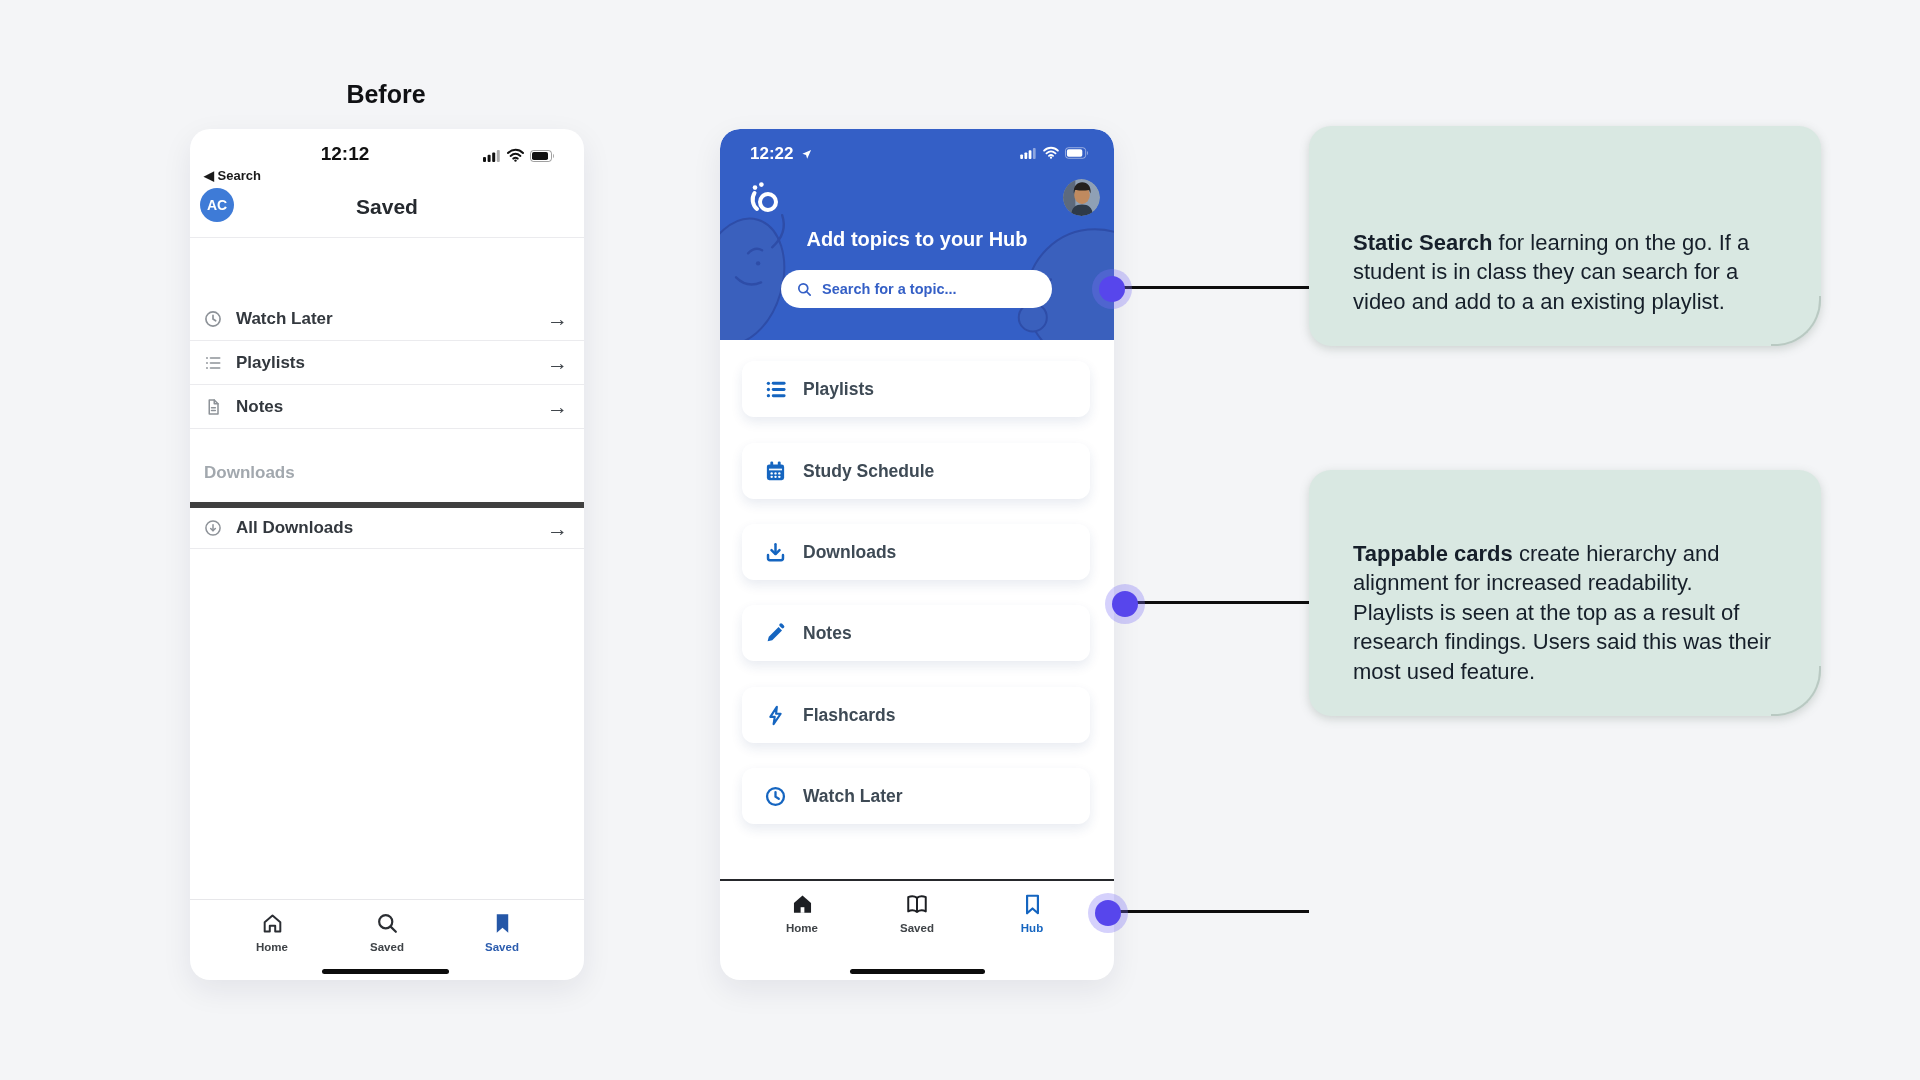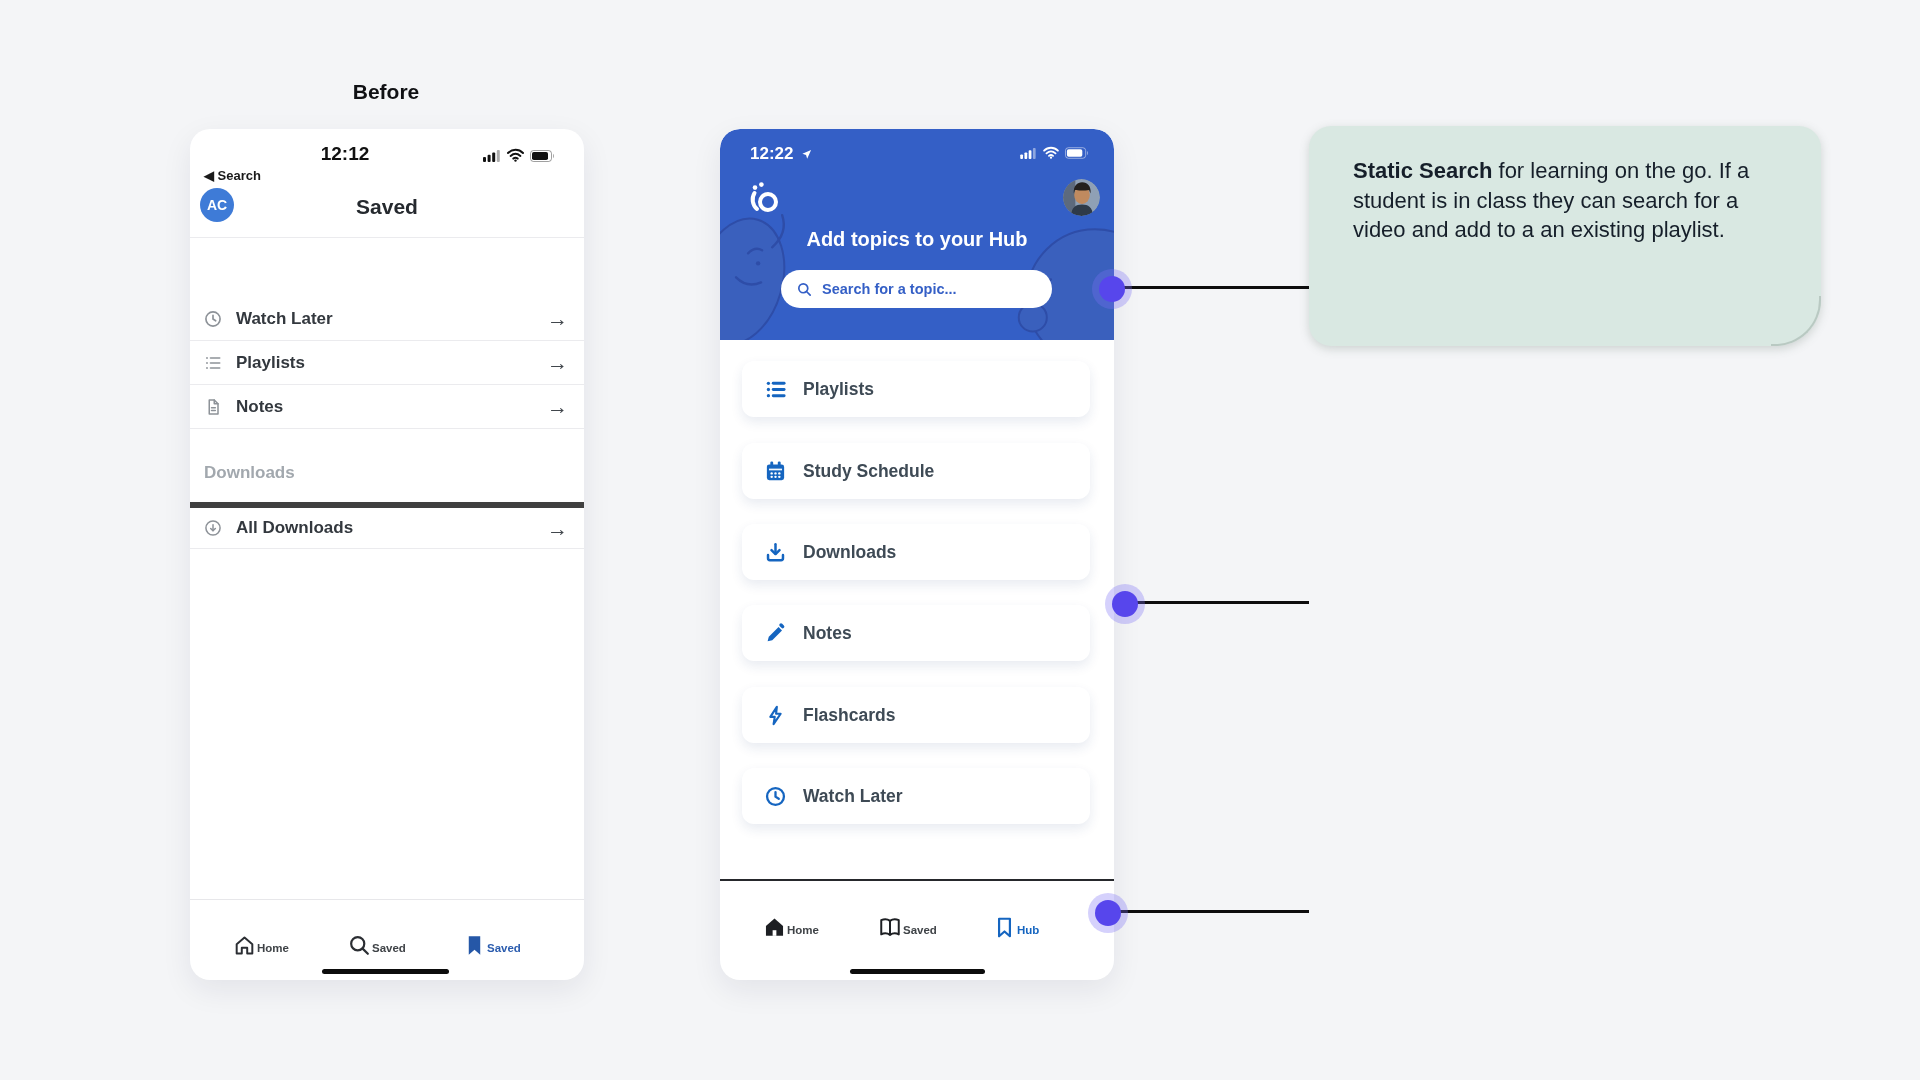--- a/index.html
+++ b/index.html
@@ -1,20 +1,20 @@
 <!DOCTYPE html>
 <html><head>
 <meta charset="utf-8">
 <style>
   * { margin:0; padding:0; box-sizing:border-box; }
   html,body { background:#f4f5f7; }
   body { font-family:"Liberation Sans", sans-serif; }
   .canvas { position:relative; width:1920px; height:1080px; background:#f4f5f7; overflow:hidden; }
 
-  .col-title { position:absolute; width:300px; text-align:center; font-size:21px; font-weight:700; color:#101114; }
+  .col-title { position:absolute; width:300px; text-align:center; font-size:25px; font-weight:700; color:#101114; }
 
   
   .phone { position:absolute; top:129px; width:394px; height:851px; background:#fff; border-radius:20px;
            box-shadow:0 10px 30px rgba(20,30,60,.08); }
   .phone-before { left:190px; }
   .phone-after  { left:720px; overflow:hidden; }
 
   
   .b-time { position:absolute; left:90px; top:14px; width:130px; text-align:center; font-size:19px; font-weight:700; color:#111; }
   .b-back { position:absolute; left:14px; top:39px; font-size:13px; font-weight:600; color:#1a1a1a; }
@@ -32,21 +32,21 @@
   .b-rows { position:absolute; left:0; top:168px; width:100%; }
   .b-row { position:relative; height:44px; display:flex; align-items:center; border-bottom:1px solid #ebebee; background:#fff; cursor:pointer; }
   .b-row .r-icon { position:absolute; left:13px; width:20px; height:20px; }
   .b-row .r-label { margin-left:46px; font-size:17px; font-weight:600; color:#33383e; }
   .b-row .r-arrow { position:absolute; right:16px; font-size:21px; color:#41464c; line-height:1; }
   .b-row-dl { position:absolute; left:0; top:373px; width:100%; }
 
   
   .navbar { position:absolute; left:0; width:100%; top:770px; height:81px; border-top:1px solid #e7e7ea;
             display:flex; justify-content:space-between; padding:0 42px; }
-  .nav-item { width:80px; display:flex; flex-direction:row; align-items:center; padding-top:11px; cursor:pointer;text-align:right; }
+  .nav-item { width:80px; display:flex; flex-direction:column; align-items:center; padding-top:11px; cursor:pointer;text-align:right; }
   .nav-item svg { display:block; }
   .nav-label { margin-top:5px; font-size:11.5px; font-weight:600; color:#3f4347; }
   .nav-label.active-saved { color:#2b5cae; }
   .nav-label.active-hub { color:#1565c0; }
   .home-bar { position:absolute; top:840px; height:5px; border-radius:3px; background:#0c0c0c; }
 
   
   .a-header { position:absolute; left:0; top:0; width:100%; height:211px; background:#345fc6; border-radius:20px 20px 0 0; overflow:hidden; }
   .a-mascots { position:absolute; inset:0; pointer-events:none; }
   .a-time { position:absolute; left:30px; top:15px; font-size:17px; font-weight:700; color:#fff; display:flex; align-items:center; gap:8px; }
@@ -62,21 +62,21 @@
   .a-card { position:absolute; left:22px; width:348px; height:56px; background:#fff; border-radius:12px;
             box-shadow:0 5px 12px rgba(30,60,120,.10); display:flex; align-items:center; cursor:pointer; }
   .a-card .c-icon { position:absolute; left:22px; width:23px; height:23px; }
   .a-card .c-label { margin-left:61px; font-size:17.5px; font-weight:600; color:#3e4a55; }
 
   .a-navline { position:absolute; left:0; top:750px; width:100%; height:2px; background:#26282c; }
   .navbar.after { top:752px; border-top:none; }
 
   
   .note { position:absolute; left:1309px; width:512px; background:#d9e8e2; border-radius:22px 22px 46px 22px;
-          box-shadow:0 3px 10px rgba(90,110,100,.25); display:flex; align-items:flex-start; padding:30px 44px 30px 44px; }
+          box-shadow:0 3px 10px rgba(90,110,100,.25); display:flex; align-items:flex-end; padding:30px 44px 30px 44px; }
   .note::after { content:''; position:absolute; right:0; bottom:0; width:48px; height:48px;
           border-right:2px solid #b9c9c2; border-bottom:2px solid #b9c9c2; border-bottom-right-radius:46px; }
   .note p { font-size:22px; line-height:29.5px; color:#161f2a; }
   .note b { font-weight:700; }
 
   .conn-line { position:absolute; height:3px; background:#0d0d0d; z-index:3; }
   .conn-dot  { position:absolute; width:26px; height:26px; border-radius:50%; background:#5746ec;
                box-shadow:0 0 0 7px rgba(125,112,246,.32); z-index:4; }
 
   svg { overflow:visible; }
@@ -345,14 +345,17 @@
   <div class="conn-line" style="left:1120px; top:286px; width:189px;"></div>
   <div class="conn-line" style="left:1133px; top:601px; width:176px;"></div>
   <div class="conn-line" style="left:1116px; top:910px; width:193px;"></div>
   <div class="conn-dot" style="left:1099px; top:276px;"></div>
   <div class="conn-dot" style="left:1112px; top:591px;"></div>
   <div class="conn-dot" style="left:1095px; top:900px;"></div>
 
   <div class="note" style="top:126px; height:220px;">
     <p><b>Static Search</b><span> for learning on the go. If a student is in class they can search for a video and add to a an existing playlist.</span></p>
   </div>
+  <div class="note" style="top:470px; height:246px;">
+    <p><b>Tappable cards</b><span> create hierarchy and alignment for increased readability. Playlists is seen at the top as a result of research findings. Users said this was their most used feature.</span></p>
+  </div>
 
 </div>
 
 </body></html>

